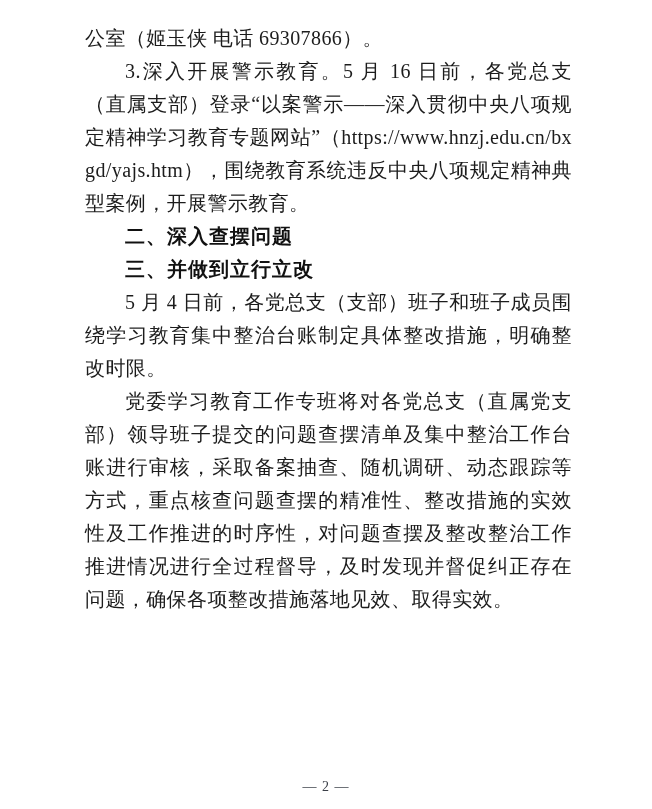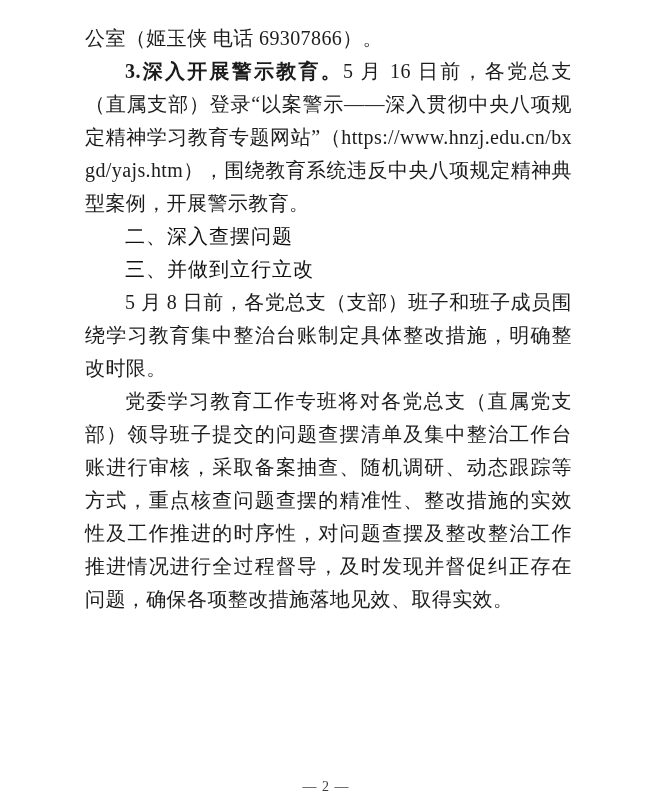--- a/index.html
+++ b/index.html
@@ -32,26 +32,26 @@
   }
   .para.continuation {
     text-indent: 0;
   }
   .para.body {
     text-indent: 2em;
   }
   .para.heading {
     text-indent: 2em;
     font-family: "Liberation Sans", "DejaVu Sans", sans-serif;
-    font-weight: normal;
+    font-weight: bold;
     letter-spacing: 1px;
     color: #111111;
   }
   .para b {
-    font-weight: bold;
+    font-weight: normal;
   }
   .page-footer {
     position: absolute;
     bottom: 14px;
     left: 0;
     width: 100%;
     text-align: center;
   }
   .page-number {
     font-family: "Liberation Serif", "DejaVu Serif", serif;
@@ -62,19 +62,19 @@
 </style>
 </head>
 <body>
 
 <div class="page">
   <div class="doc-body">
       <p class="para continuation">公室（姬玉侠 电话 69307866）。</p>
       <p class="para body"><b>3.深入开展警示教育。</b>5 月 16 日前，各党总支（直属支部）登录“以案警示——深入贯彻中央八项规定精神学习教育专题网站”（https://www.hnzj.edu.cn/bxgd/yajs.htm），围绕教育系统违反中央八项规定精神典型案例，开展警示教育。</p>
       <p class="para heading">二、深入查摆问题</p>
       <p class="para heading">三、并做到立行立改</p>
-      <p class="para body">5 月 8 日前，各党总支（支部）班子和班子成员围绕学习教育集中整治台账制定具体整改措施，明确整改时限。</p>
+      <p class="para body">5 月 4 日前，各党总支（支部）班子和班子成员围绕学习教育集中整治台账制定具体整改措施，明确整改时限。</p>
       <p class="para body">党委学习教育工作专班将对各党总支（直属党支部）领导班子提交的问题查摆清单及集中整治工作台账进行审核，采取备案抽查、随机调研、动态跟踪等方式，重点核查问题查摆的精准性、整改措施的实效性及工作推进的时序性，对问题查摆及整改整治工作推进情况进行全过程督导，及时发现并督促纠正存在问题，确保各项整改措施落地见效、取得实效。</p>
     </div>
   <div class="page-footer">
     <span class="page-number">— 2 —</span>
   </div>
 </div>
 
 </body></html>

